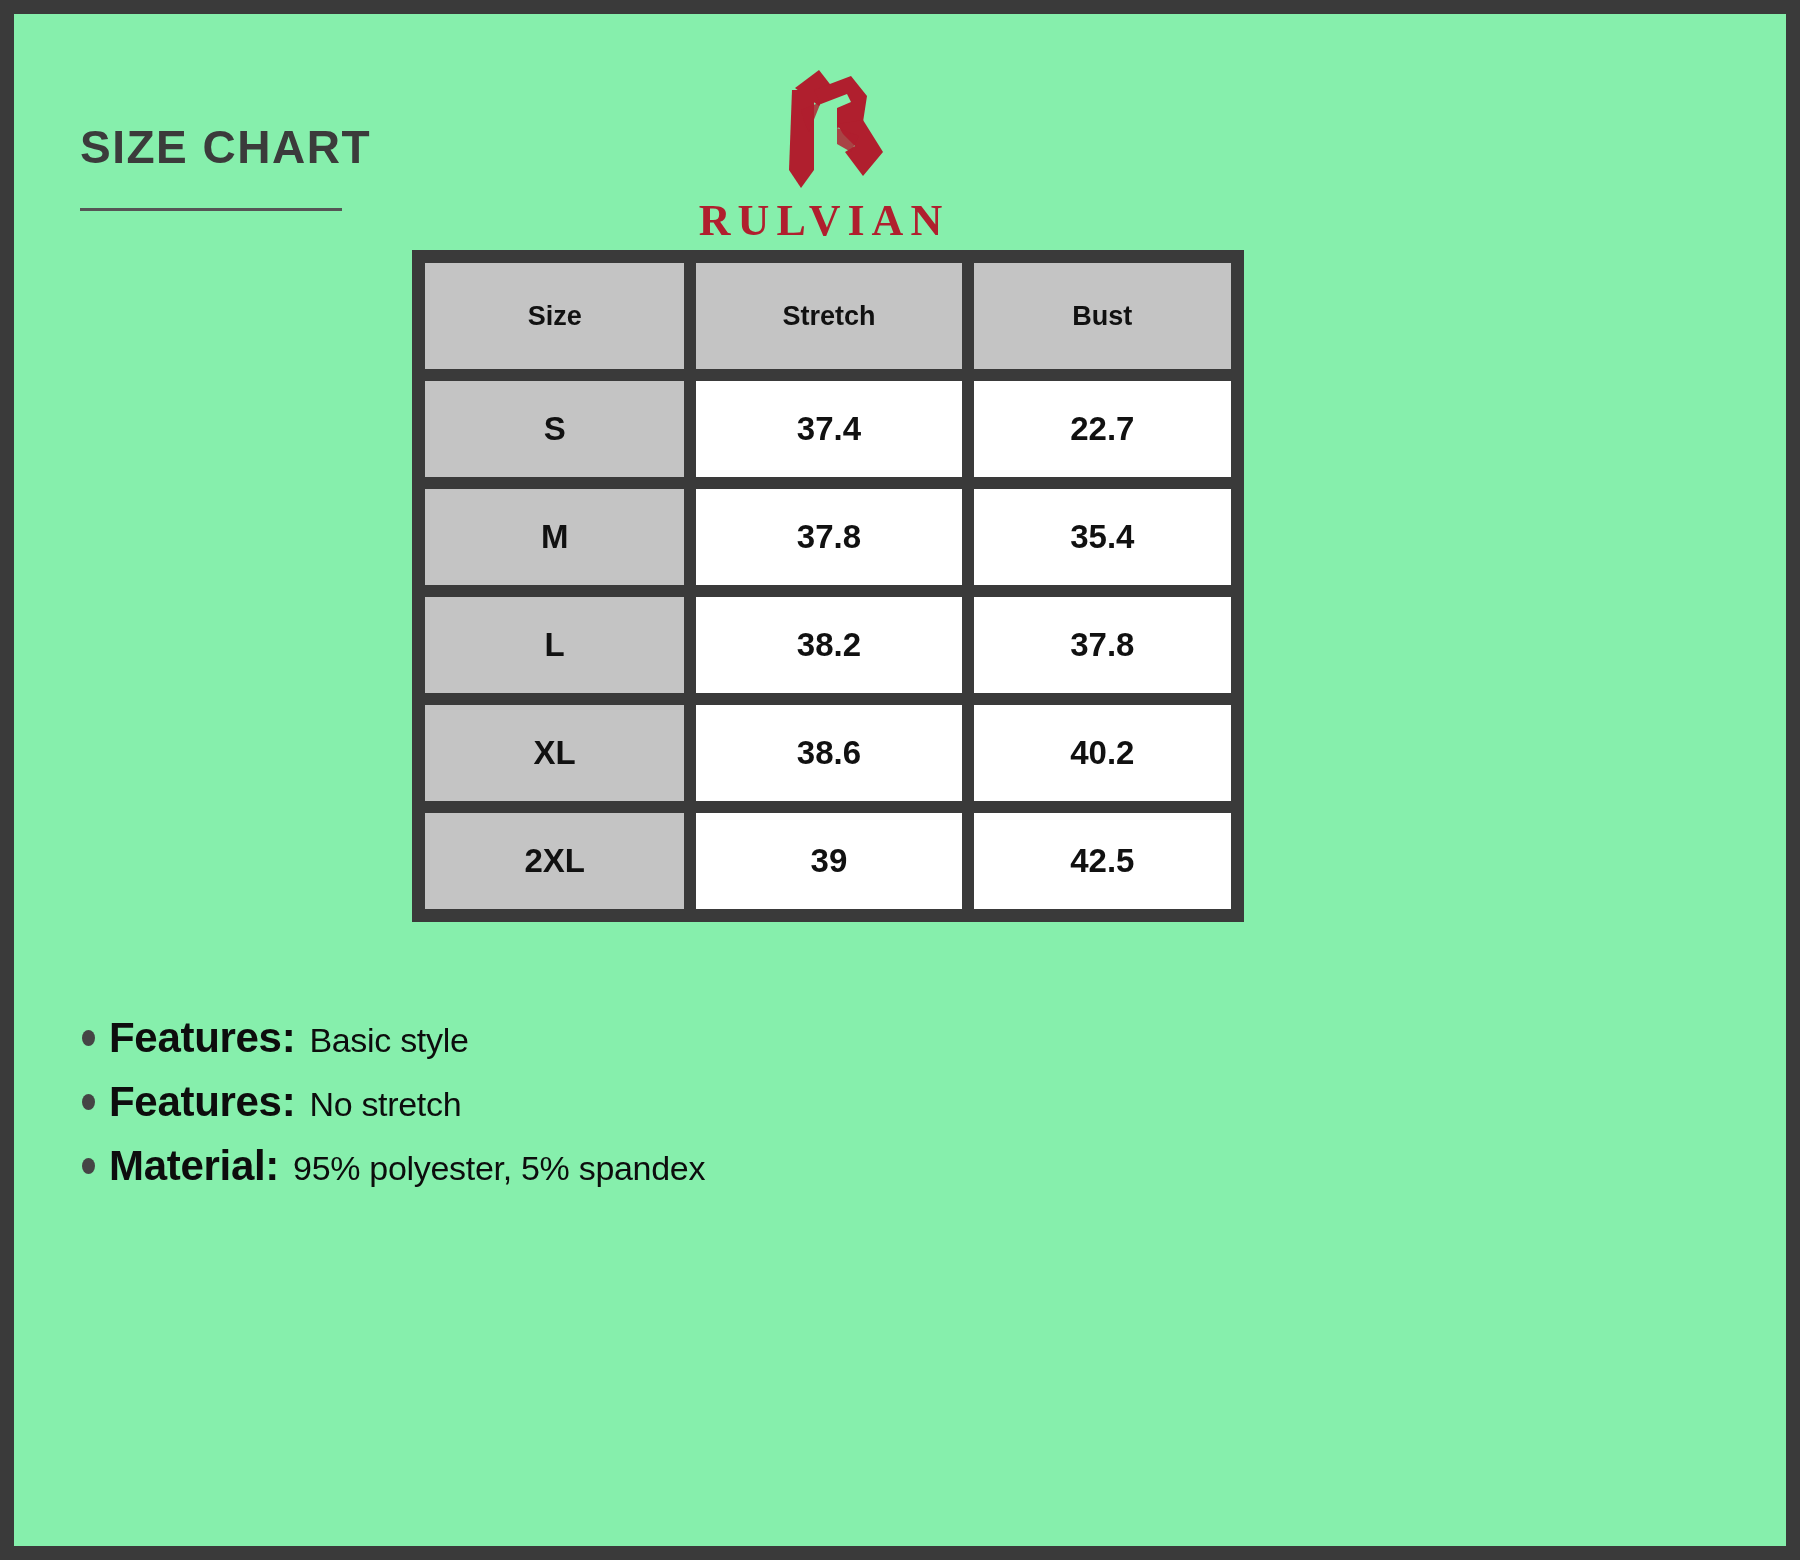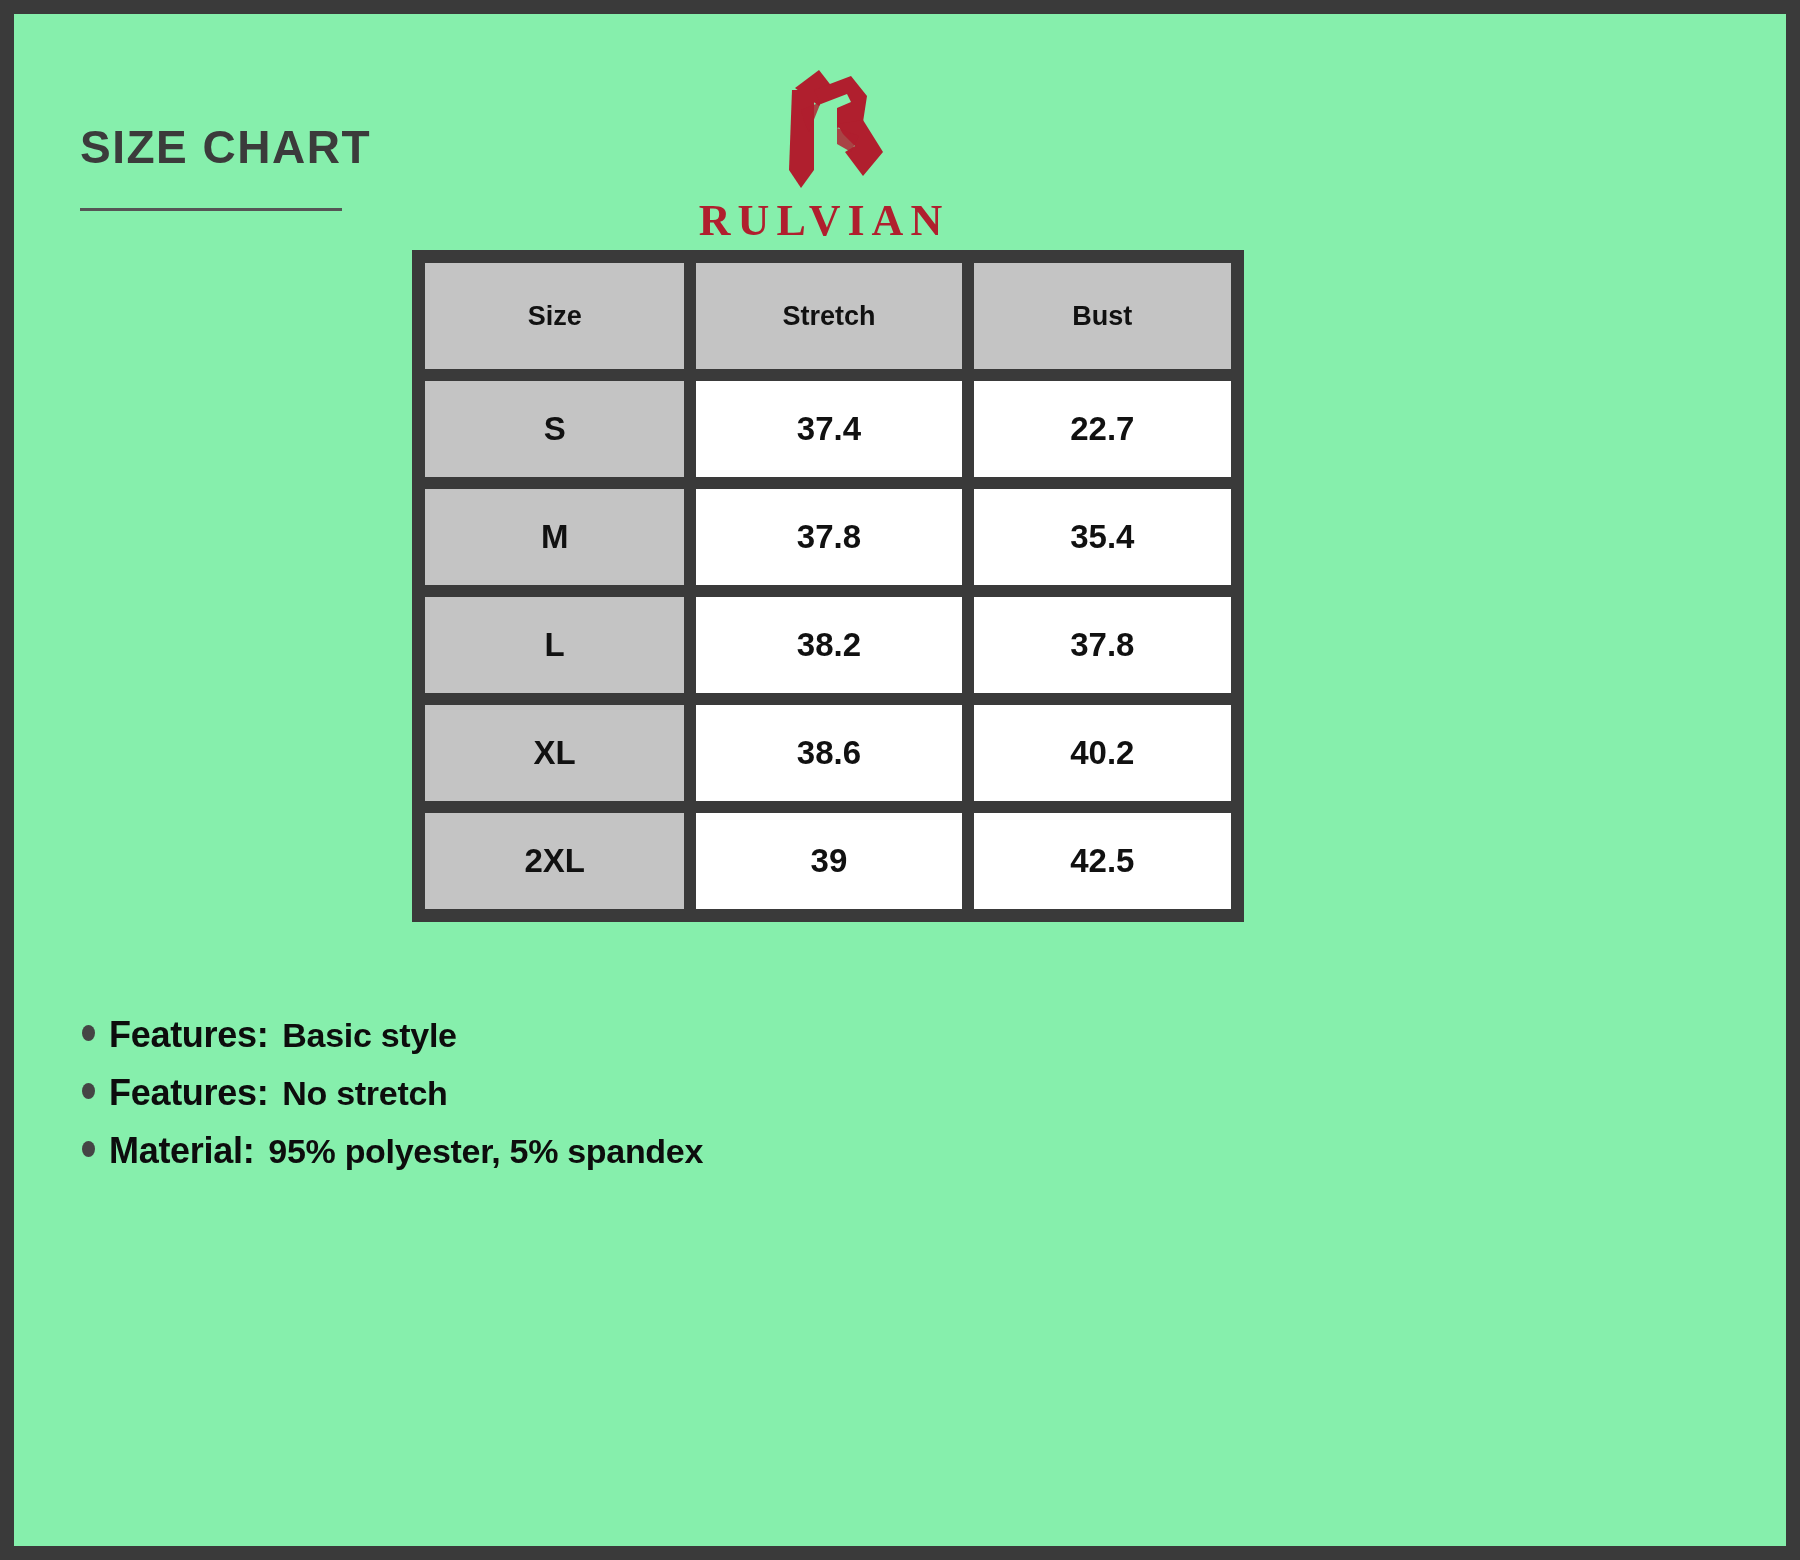--- a/index.html
+++ b/index.html
@@ -120,29 +120,29 @@
     width: 13px;
     height: 16px;
     border-radius: 50%;
     background: #454545;
     margin-right: 14px;
     flex: 0 0 auto;
     position: relative;
     top: -6px;
   }
   .spec-label {
-    font-size: 36px;
+    font-size: 42px;
     font-weight: bold;
     color: #0d0d0d;
     white-space: nowrap;
     letter-spacing: -0.3px;
   }
   .spec-value {
     font-size: 34px;
-    font-weight: bold;
+    font-weight: normal;
     color: #0d0d0d;
     margin-left: 14px;
     white-space: nowrap;
     letter-spacing: -0.3px;
   }
 </style>
 </head>
 <body>
 
 <div id="canvas">

